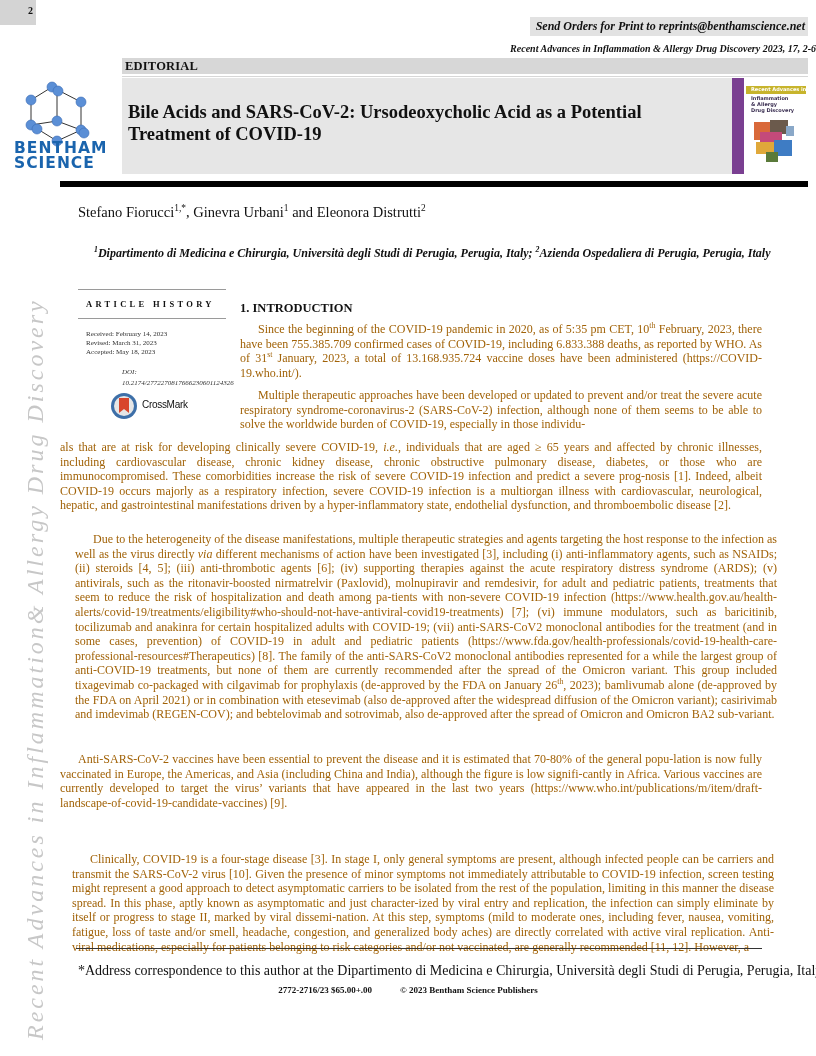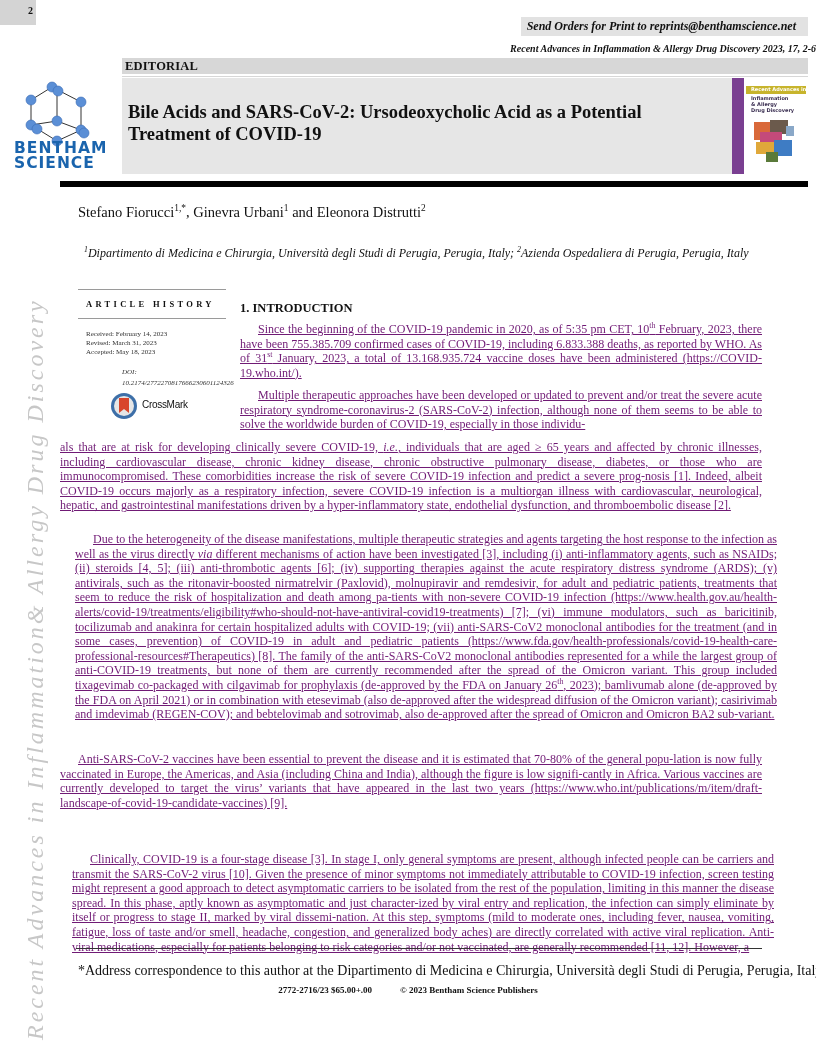--- a/index.html
+++ b/index.html
@@ -4,21 +4,21 @@
 <style>
   html, body { margin: 0; padding: 0; background: #ffffff; }
   body { width: 816px; height: 1056px; position: relative; overflow: hidden;
          font-family: "Liberation Serif", "DejaVu Serif", serif; color: #111; }
   .abs { position: absolute; }
 
   #page-num-box { left: 0; top: 0; width: 36px; height: 25px; background: #d4d4d4; }
   #page-num { left: 0; top: 5px; width: 33px; text-align: right; font-size: 10px; font-weight: bold; }
 
   #send-orders { right: 8px; top: 17px; font-size: 12px; font-weight: bold; font-style: italic;
-                 background: #e2e2e2; padding: 2px 12px 2px 6px; }
+                 background: #e2e2e2; padding: 2px 3px 2px 6px; }
   #journal-line { left: 0; width: 816px; top: 43px; text-align: right; font-size: 10px;
                   font-weight: bold; font-style: italic; }
 
   #editorial-bar { left: 122px; top: 58px; width: 686px; height: 16px; background: #d7d7d7; }
   #editorial-label { left: 125px; top: 59px; font-size: 12.5px; font-weight: bold; letter-spacing: 0.2px; }
   #editorial-rule { left: 122px; top: 76px; width: 686px; height: 1px; background: #d7d7d7; }
 
   #title-box { left: 122px; top: 78px; width: 610px; height: 96px; background: #e6e6e6; }
   #title { left: 128px; top: 101px; width: 600px; font-size: 18.5px; font-weight: bold; line-height: 22px; }
 
@@ -29,37 +29,37 @@
   #cover { left: 732px; top: 78px; width: 76px; height: 96px; background: #ffffff; }
   #cover-spine { left: 732px; top: 78px; width: 12px; height: 96px; background: #7a3f91; }
   #cover-band { left: 746px; top: 86px; width: 60px; height: 8px; background: #c7b42c; }
   #cover-title { left: 751px; top: 95px; width: 56px; font-family: "DejaVu Sans", sans-serif;
                  font-size: 5px; line-height: 6px; font-weight: bold; color: #3b2f52; }
   #cover-art { left: 752px; top: 118px; width: 44px; height: 44px; }
 
   #thick-rule { left: 60px; top: 181px; width: 748px; height: 6px; background: #000; }
 
   #authors { left: 78px; top: 204px; font-size: 14.5px; font-family: Liberation Serif, serif; }
-  #affil { left: 84px; top: 246px; width: 690px; font-size: 12px; font-style: italic; line-height: 15.5px; }
+  #affil { left: 94px; top: 246px; width: 690px; font-size: 12px; font-style: italic; line-height: 15.5px; font-weight: bold; }
   sup { font-size: 0.65em; line-height: 0; }
 
   #watermark { left: 22px; top: 1040px; transform-origin: 0 0; transform: rotate(-90deg);
                font-size: 24px; font-style: italic; color: #c7c7c7; letter-spacing: 3px; white-space: nowrap; }
 
   #hist-top { left: 78px; top: 289px; width: 148px; height: 1px; background: #9a9a9a; }
   #hist-title { left: 86px; top: 299px; font-size: 8.5px; font-weight: bold; letter-spacing: 3.3px; }
   #hist-bot { left: 78px; top: 318px; width: 148px; height: 1px; background: #9a9a9a; }
   #hist-dates { left: 86px; top: 330px; font-size: 7px; line-height: 9px; color: #333; }
   #hist-doi { left: 86px; top: 367px; font-size: 7px; line-height: 11px; font-style: italic; color: #333; margin-left: 36px; }
   #crossmark { left: 108px; top: 392px; width: 90px; height: 28px; }
   #crossmark-text { left: 142px; top: 399px; font-size: 10px; font-family: "Liberation Sans", sans-serif; letter-spacing: -0.3px; }
 
   #intro-heading { left: 240px; top: 301px; font-size: 12.5px; font-weight: bold; }
 
-  .para { font-size: 12px; line-height: 14.6px; text-align: justify; color: #701a75; text-decoration: underline; }
+  .para { font-size: 12px; line-height: 14.6px; text-align: justify; color: #a16207; }
   .para .ind { display: inline-block; width: 18px; }
   #p1 { left: 240px; top: 322px; width: 522px; }
   #p2a { left: 240px; top: 388px; width: 522px; }
   #p2b { left: 60px; top: 440px; width: 702px; }
   #p3 { left: 75px; top: 532px; width: 702px; }
   #p4 { left: 60px; top: 752px; width: 702px; }
   #p5 { left: 72px; top: 825px; width: 702px; margin-top: 27px; }
 
   #foot-rule { left: 76px; top: 948px; width: 686px; height: 1px; background: #333; }
   #footnote { left: 78px; top: 963px; font-size: 14px; color: #111; white-space: nowrap; }

